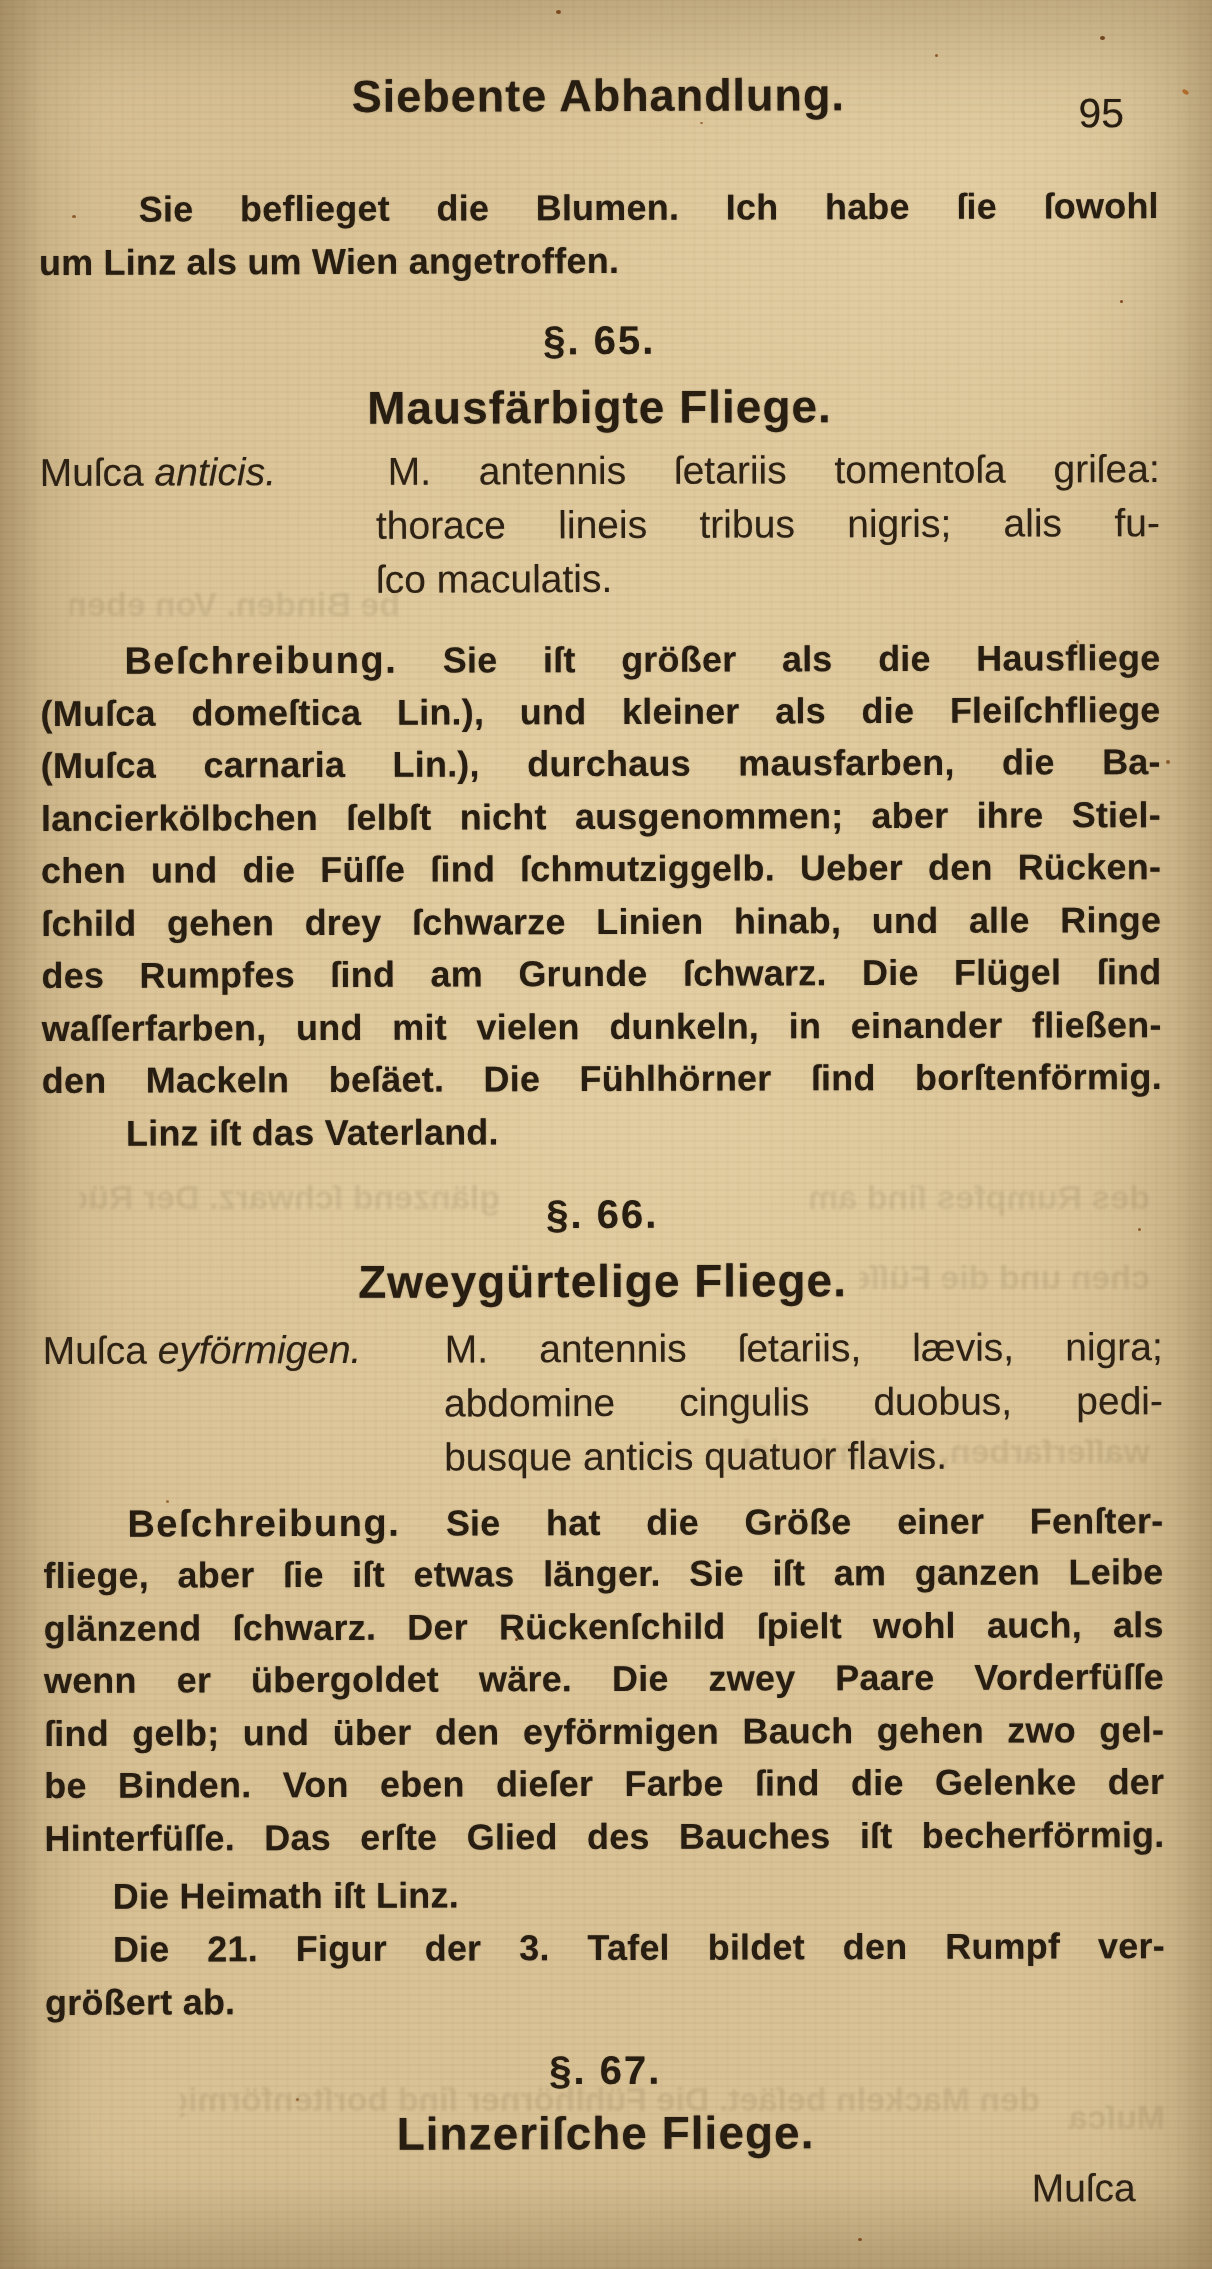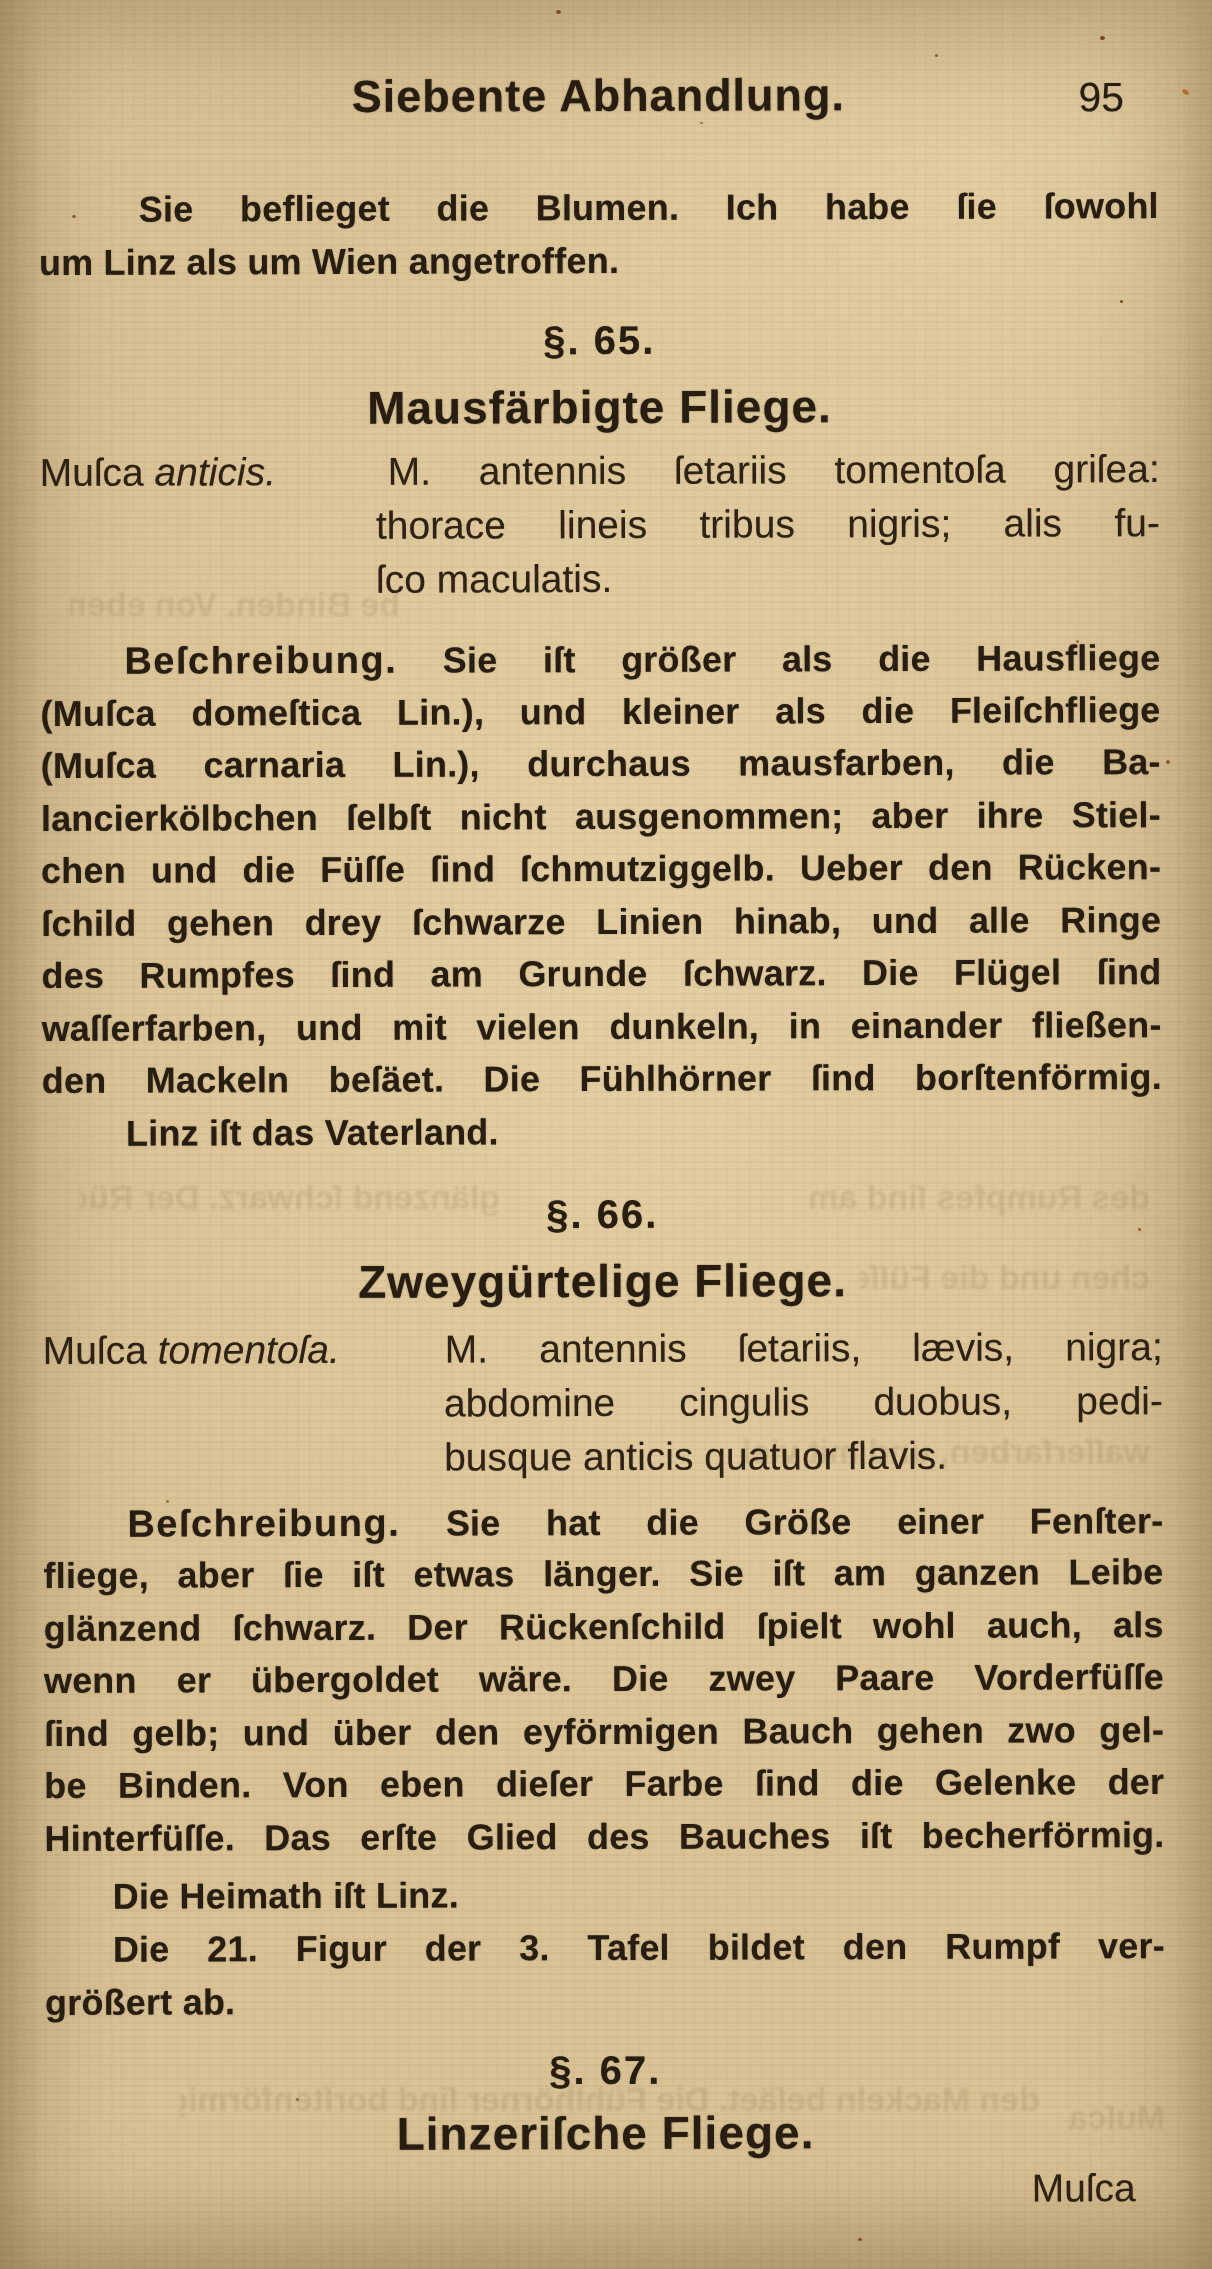--- a/index.html
+++ b/index.html
@@ -97,21 +97,21 @@
   <div class="ghost" style="top:1178px;left:80px;width:420px;">glänzend ſchwarz. Der Rückenſchild ſpielt wohl auch, als</div>
   <div class="ghost" style="top:1178px;left:800px;width:350px;">des Rumpfes ſind am Grunde ſchwarz. Die Flügel ſind</div>
   <div class="ghost" style="top:1258px;left:860px;width:290px;">chen und die Füſſe ſind ſchmutziggelb. Ueber den Rücken-</div>
   <div class="ghost" style="top:1432px;left:740px;width:410px;">waſſerfarben, und mit vielen dunkeln, in einander fließen-</div>
   <div class="ghost" style="top:2080px;left:180px;width:860px;">den Mackeln beſäet. Die Fühlhörner ſind borſtenförmig.</div>
   <div class="ghost" style="top:2098px;left:1040px;width:125px;">Muſca</div>
 
   <div class="content">
 
     <div class="abs bodycol center header-title" style="top:70px;">Siebente Abhandlung.</div>
-    <div class="abs pagenum" style="top:76px;left:1082px;">95</div>
+    <div class="abs pagenum" style="top:92px;left:1082px;">95</div>
 
     <div class="abs bodycol german line jl indent1" style="top:182px;">Sie beflieget die Blumen. Ich habe ſie ſowohl</div>
     <div class="abs bodycol german line" style="top:235px;">um Linz als um Wien angetroffen.</div>
 
     <div class="abs bodycol center mark" style="top:318px;">§. 65.</div>
     <div class="abs bodycol center sheading" style="top:380px;">Mausfärbigte Fliege.</div>
 
     <div class="abs bodycol latin species-row lline" style="top:444px;">
       <span class="sp-name" style="width:348px;"><span>Muſca</span> <span class="epithet">anticis.</span></span>
         <span class="sp-latin">M. antennis ſetariis tomentoſa griſea:</span>
@@ -127,21 +127,21 @@
     <div class="abs bodycol german line jl" style="top:896px;">ſchild gehen drey ſchwarze Linien hinab, und alle Ringe</div>
     <div class="abs bodycol german line jl" style="top:948px;">des Rumpfes ſind am Grunde ſchwarz. Die Flügel ſind</div>
     <div class="abs bodycol german line jl" style="top:1001px;">waſſerfarben, und mit vielen dunkeln, in einander fließen-</div>
     <div class="abs bodycol german line jl" style="top:1053px;">den Mackeln beſäet. Die Fühlhörner ſind borſtenförmig.</div>
     <div class="abs bodycol german line indent2" style="top:1106px;">Linz iſt das Vaterland.</div>
 
     <div class="abs bodycol center mark" style="top:1192px;">§. 66.</div>
     <div class="abs bodycol center sheading" style="top:1254px;">Zweygürtelige Fliege.</div>
 
     <div class="abs bodycol latin species-row lline" style="top:1322px;">
-      <span class="sp-name" style="width:402px;"><span>Muſca</span> <span class="epithet">tomentoſa.</span></span>
+      <span class="sp-name" style="width:402px;"><span>Muſca</span> <span class="epithet">eyförmigen.</span></span>
         <span class="sp-latin">M. antennis ſetariis, lævis, nigra;</span>
     </div>
     <div class="abs latin lline jl" style="top:1376px;left:443px;width:719px;">abdomine cingulis duobus, pedi-</div>
     <div class="abs latin lline" style="top:1430px;left:443px;width:719px;">busque anticis quatuor flavis.</div>
 
     <div class="abs bodycol german line jl indent2" style="top:1496px;"><span class="desc-label">Beſchreibung.</span> <span>Sie hat die Größe einer Fenſter-</span></div>
     <div class="abs bodycol german line jl" style="top:1548px;">fliege, aber ſie iſt etwas länger. Sie iſt am ganzen Leibe</div>
     <div class="abs bodycol german line jl" style="top:1601px;">glänzend ſchwarz. Der Rückenſchild ſpielt wohl auch, als</div>
     <div class="abs bodycol german line jl" style="top:1653px;">wenn er übergoldet wäre. Die zwey Paare Vorderfüſſe</div>
     <div class="abs bodycol german line jl" style="top:1706px;">ſind gelb; und über den eyförmigen Bauch gehen zwo gel-</div>

